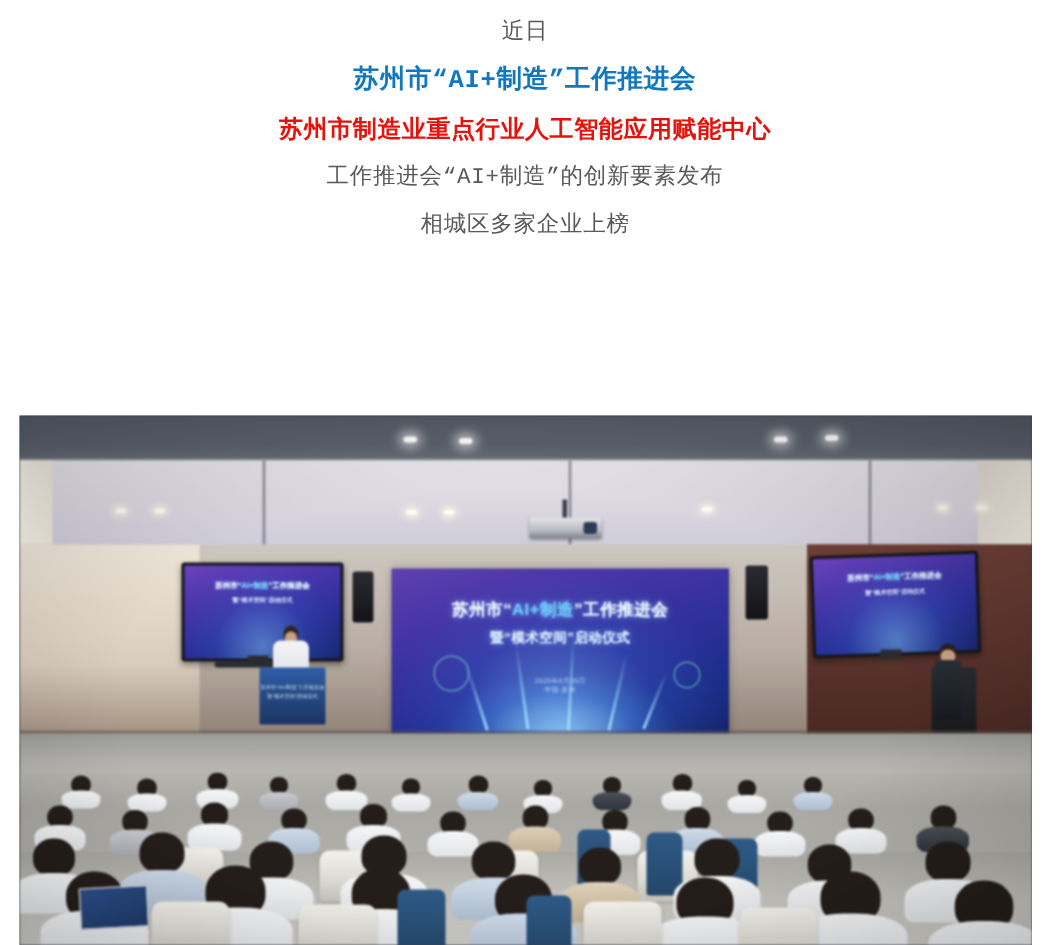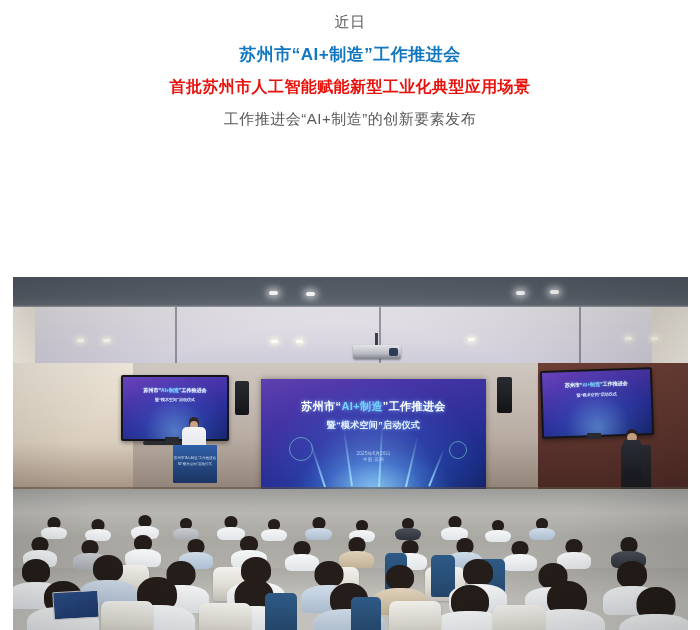--- a/index.html
+++ b/index.html
@@ -23,20 +23,21 @@
 
   
   .text-block {
     padding-top: 6px;
     text-align: center;
   }
   .line {
     text-align: center;
     line-height: 1.0;
     white-space: nowrap;
+    font-family: Liberation Mono, monospace;
   }
   .line-normal {
     color: #595959;
     font-size: 15px;
     font-weight: normal;
     letter-spacing: 0.5px;
     height: 32px;
     line-height: 32px;
   }
   .line-blue {
@@ -404,30 +405,33 @@
 
     <div class="line line-normal">
       <span>近日</span>
     </div>
 
     <div class="line line-blue">
       <span>苏州市“AI+制造”工作推进会</span>
     </div>
 
 
-
     <div class="line line-red">
-      <span>首批苏州市人工智能赋能新型工业化典型应用场景</span>
+      <span>苏州市制造业重点行业人工智能应用赋能中心</span>
     </div>
+
 
 
     <div class="line line-normal">
       <span>工作推进会“AI+制造”的创新要素发布</span>
     </div>
 
+    <div class="line line-normal">
+      <span>相城区多家企业上榜</span>
+    </div>
   </div>
 
   <div class="photo-wrap">
     <div class="photo blur-soft">
 
       <div class="ceiling">
         <div class="downlight" style="left:256px; top:14px;"></div>
         <div class="downlight" style="left:293px; top:15px;"></div>
         <div class="downlight" style="left:503px; top:14px;"></div>
         <div class="downlight" style="left:537px; top:13px;"></div>

